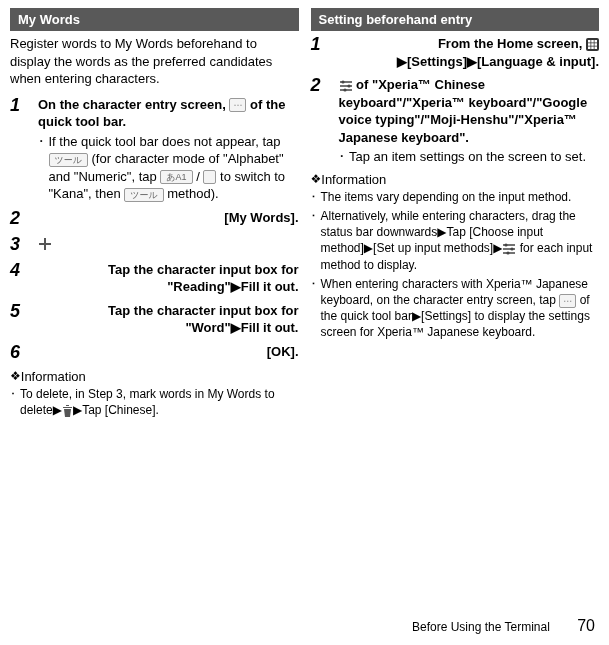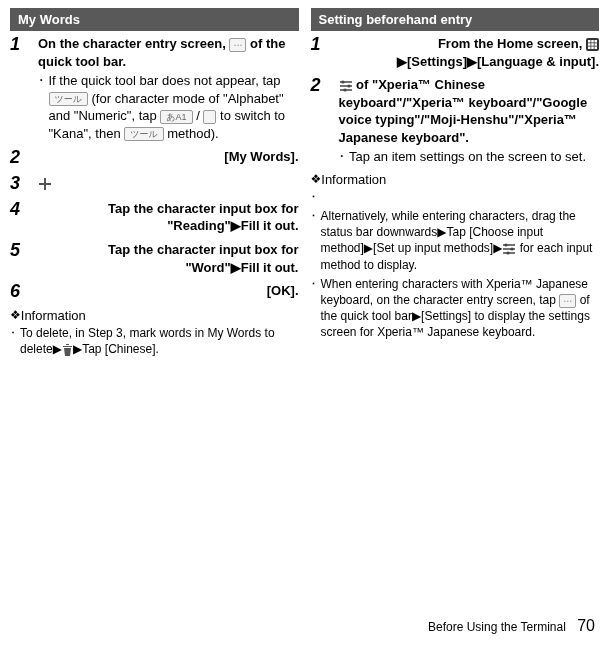--- a/index.html
+++ b/index.html
@@ -13,34 +13,35 @@
     .step-body { flex: 1; font-size: 13px; line-height: 1.35; }
     .step-title { font-weight: bold; text-align: right; }
     .sub { display: flex; gap: 4px; margin-top: 2px; font-weight: normal; }
     .bullet-dot { flex: 0 0 auto; }
     .icon-box { display: inline-block; border: 1px solid #999; border-radius: 2px; background: #f4f4f4; height: 14px; vertical-align: middle; padding: 0 5px; line-height: 12px; font-size: 9px; color: #666; }
     .icon-box.narrow { padding: 0 3px; }
     .info-head { font-weight: normal; font-size: 13px; margin: 6px 0 2px 0; }
     .info-item { display: flex; gap: 4px; font-size: 12px; line-height: 1.35; margin-bottom: 3px; }
     .footer { position: absolute; bottom: 10px; right: 14px; font-size: 12px; }
     .footer .label { font-weight: normal; }
-    .footer .pg { font-size: 16px; margin-left: 8px; font-weight: normal; }
+    .footer .pg { font-size: 16px; margin-left: 24px; font-weight: normal; }
     .plus-icon svg { vertical-align: middle; }
     .grid-icon svg { vertical-align: middle; }
     .tools-icon svg { vertical-align: middle; }
     .trash-icon svg { vertical-align: middle; }
     .diamond { font-size: 12px; vertical-align: 1px; }
   </style>
 </head>
 <body>
 
 <div class="page">
 
   <div class="col">
     <div class="section-header">My Words</div>
+    <div class="intro">Register words to My Words beforehand to display the words as the preferred candidates when entering characters.</div>
 
     <div class="step">
       <div class="step-num">1</div>
       <div class="step-body">
         <span class="step-title">On the character entry screen, </span><span class="icon-box narrow">⋯</span>
         <span class="step-title"> of the quick tool bar.</span>
         <div class="sub">
           <span class="bullet-dot">･</span>
           <span>
             <span>If the quick tool bar does not appear, tap </span><span class="icon-box">ツール</span><span> (for character mode of "Alphabet" and "Numeric", tap </span><span class="icon-box">あA1</span><span> / </span><span class="icon-box narrow">&nbsp;&nbsp;</span><span> to switch to "Kana", then </span><span class="icon-box">ツール</span><span> method).</span>
@@ -125,20 +126,21 @@
           <span class="bullet-dot">･</span>
           <span>Tap an item settings on the screen to set.</span>
         </div>
       </div>
     </div>
 
     <div class="info-head"><span class="diamond">❖</span><span>Information</span></div>
 
     <div class="info-item">
       <span class="bullet-dot">･</span>
+      <span>The items vary depending on the input method.</span>
     </div>
     <div class="info-item">
       <span class="bullet-dot">･</span>
       <span>
         <span>Alternatively, while entering characters, drag the status bar downwards▶Tap [Choose input method]▶[Set up input methods]▶</span><span class="tools-icon"><svg width="14" height="12" viewBox="0 0 14 12">
               <path d="M1 2h12M1 6h12M1 10h12" stroke="#444" stroke-width="1.3"></path>
               <circle cx="4" cy="2" r="1.6" fill="#444"></circle>
               <circle cx="10" cy="6" r="1.6" fill="#444"></circle>
               <circle cx="6" cy="10" r="1.6" fill="#444"></circle>
             </svg></span><span> for each input method to display.</span>

